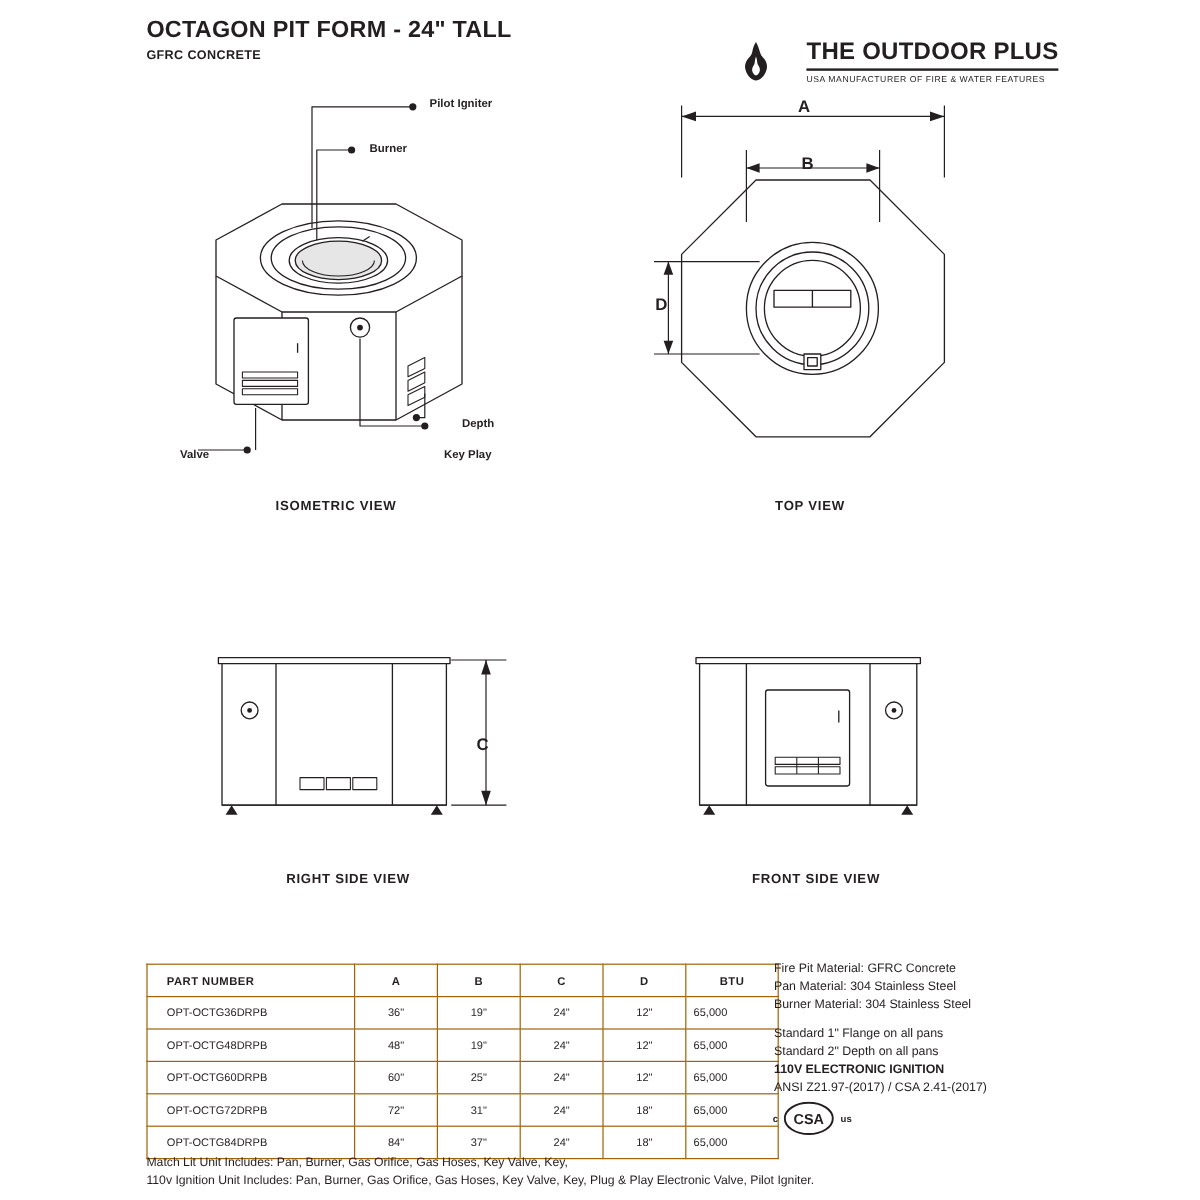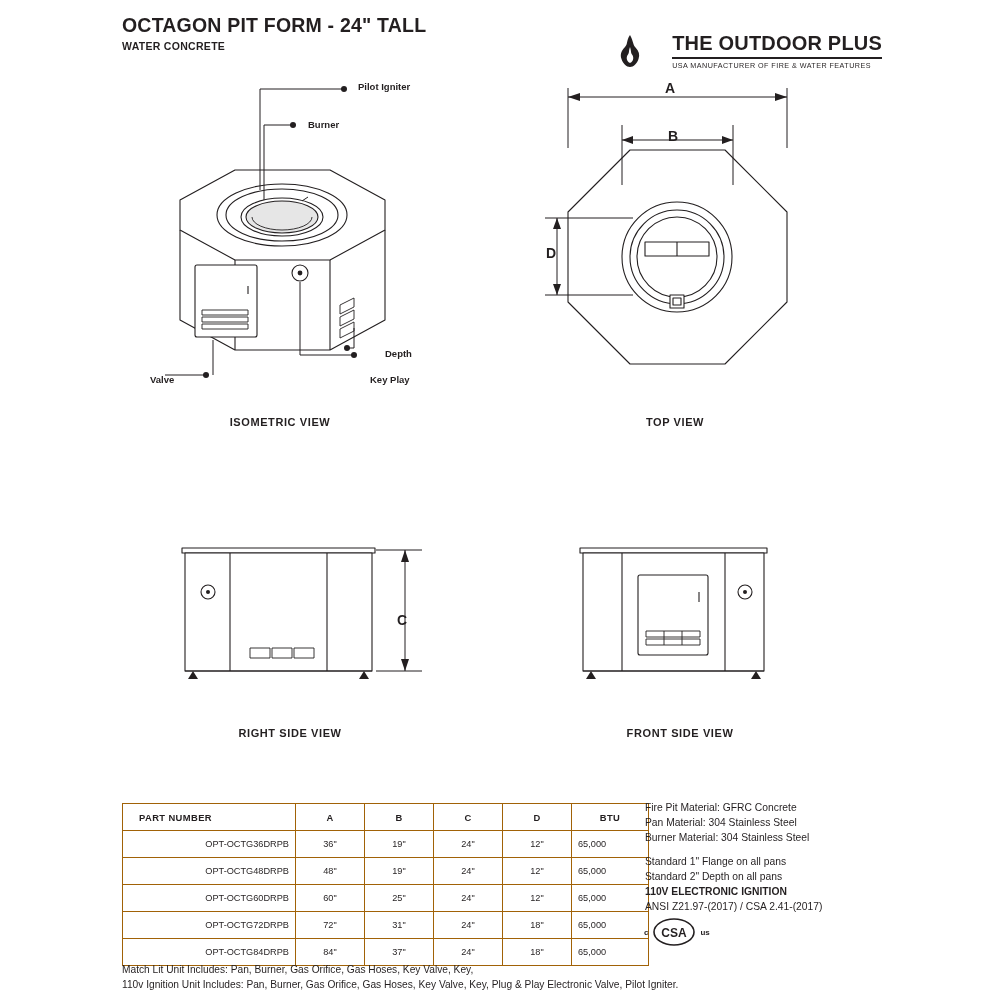--- a/index.html
+++ b/index.html
@@ -105,21 +105,21 @@
     font-weight: normal;
     color: #231f20;
   }
   #spec-table th {
     font-weight: bold;
     font-size: 9.4px;
     letter-spacing: 0.4px;
     text-align: center;
   }
   #spec-table th:first-child { text-align: left; padding-left: 16px; }
-  #spec-table td.part { text-align: right; padding-left: 16px; width: 150px; }
+  #spec-table td.part { text-align: left; padding-left: 16px; width: 150px; }
   #spec-table td.num { text-align: center; width: 56px; }
   #spec-table td.btu { text-align: left; width: 64px; }
 
   
   #spec-notes {
     left: 645px;
     top: 800px;
     font-size: 10.3px;
     line-height: 15px;
     color: #231f20;
@@ -147,21 +147,21 @@
     font-size: 10.2px;
     line-height: 14.5px;
     color: #231f20;
   }
 </style>
 </head>
 <body>
 
 <div class="abs" id="title-block">
   <div id="main-title">OCTAGON PIT FORM - 24" TALL</div>
-  <div id="sub-title">WATER CONCRETE</div>
+  <div id="sub-title">GFRC CONCRETE</div>
 </div>
 
 <div class="abs" id="brand-block">
   <svg id="brand-flame" viewBox="0 0 26 34">
     <path d="M13 1 C9 7 11 10 8 13 C4 17 3 21 4.5 25 C6 29.5 9.5 33 13 33 C16.5 33 20 29.5 21.5 25 C23 21 22 17 18.5 13.5 C16 11 16.5 7.5 13 1 Z" fill="#231f20"></path>
     <path d="M13 13 C11.5 17 12.5 18.5 11 20.5 C9.7 22.2 9.3 24.5 10.3 26.4 C11.2 28 12.2 28.8 13 28.8 C13.8 28.8 14.8 28 15.7 26.4 C16.7 24.5 16.3 22.2 15 20.5 C13.6 18.6 14.4 17 13 13 Z" fill="#ffffff"></path>
   </svg>
   <div id="brand-text-wrap">
     <div id="brand-name">THE OUTDOOR PLUS</div>
     <div id="brand-rule"></div>

